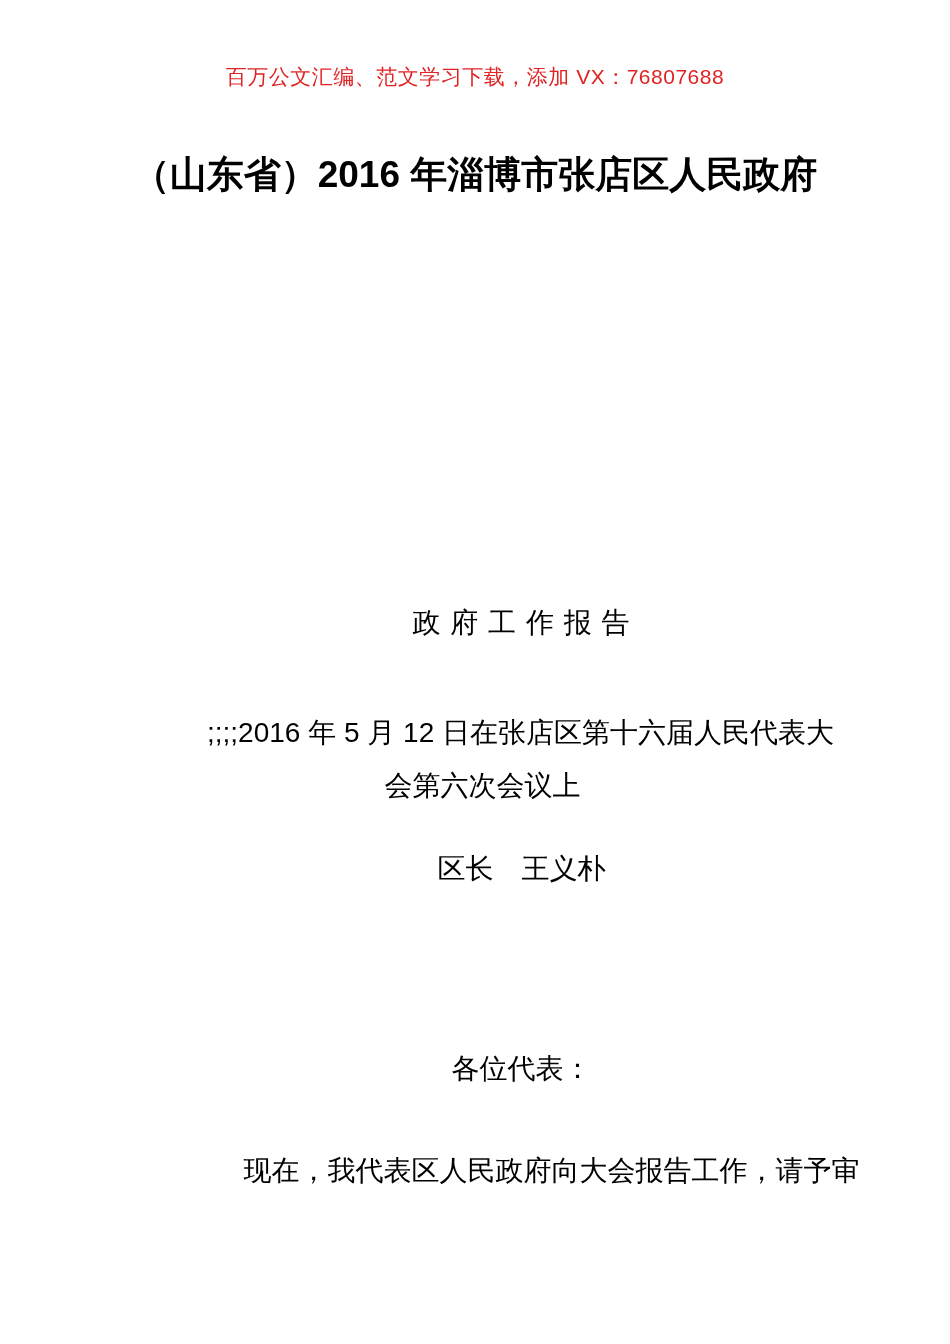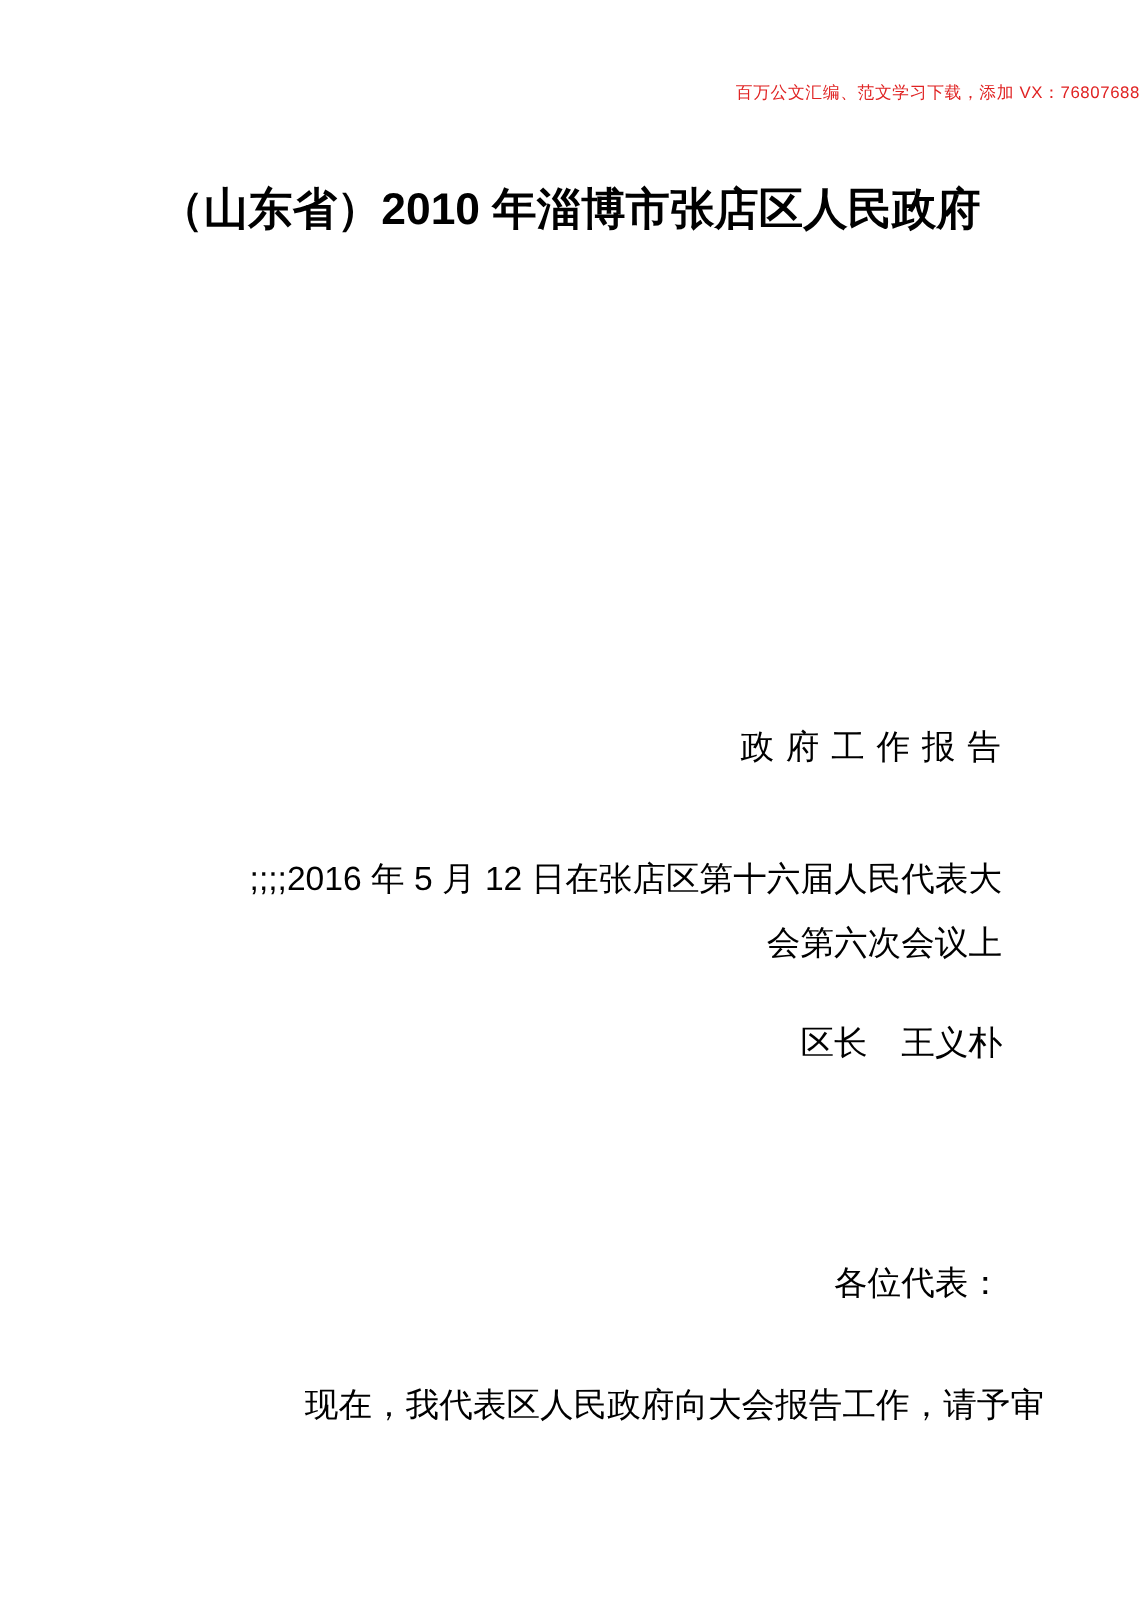--- a/index.html
+++ b/index.html
@@ -14,22 +14,22 @@
     background: #ffffff;
     overflow: hidden;
     font-family: "Liberation Sans", sans-serif;
     color: #000000;
   }
   .promo {
     position: absolute;
     top: 62px;
     left: 0;
     width: 950px;
-    text-align: right;
-    font-size: 14px;
+    text-align: center;
+    font-size: 21px;
     line-height: 30px;
     color: #e02323;
     letter-spacing: 0.5px;
   }
   .doc-title {
     position: absolute;
     top: 146px;
     left: 75px;
     width: 800px;
     text-align: center;
@@ -38,37 +38,37 @@
     font-weight: 700;
     color: #000000;
   }
   .body-par {
     position: absolute;
     left: 130px;
     width: 705px;
     font-size: 28px;
     line-height: 40px;
     color: #000000;
-    text-align: right;
+    text-align: center;
   }
   .p-heading   { top: 603px;  text-indent: 78px;  letter-spacing: 1px; }
   .p-session   { top: 706px;  text-indent: 76px;  line-height: 53px; }
   .p-speaker   { top: 849px;  text-indent: 78px; }
   .p-salute    { top: 1049px; text-indent: 78px; }
   .p-opening   { top: 1151px; text-indent: 103px; width: 740px; }
 </style>
 </head>
 <body>
 
 <div class="page">
 
   <div class="promo">百万公文汇编、范文学习下载，添加 VX：76807688</div>
 
   <div class="doc-title">
-    <div>（山东省）2010 年淄博市张店区人民政府</div>
+    <div>（山东省）2016 年淄博市张店区人民政府</div>
   </div>
 
   <div class="body-par p-heading">政 府 工 作 报 告</div>
 
   <div class="body-par p-session">;;;;2016 年 5 月 12 日在张店区第十六届人民代表大会第六次会议上</div>
 
   <div class="body-par p-speaker">区长　王义朴</div>
 
   <div class="body-par p-opening">现在，我代表区人民政府向大会报告工作，请予审</div>
 

